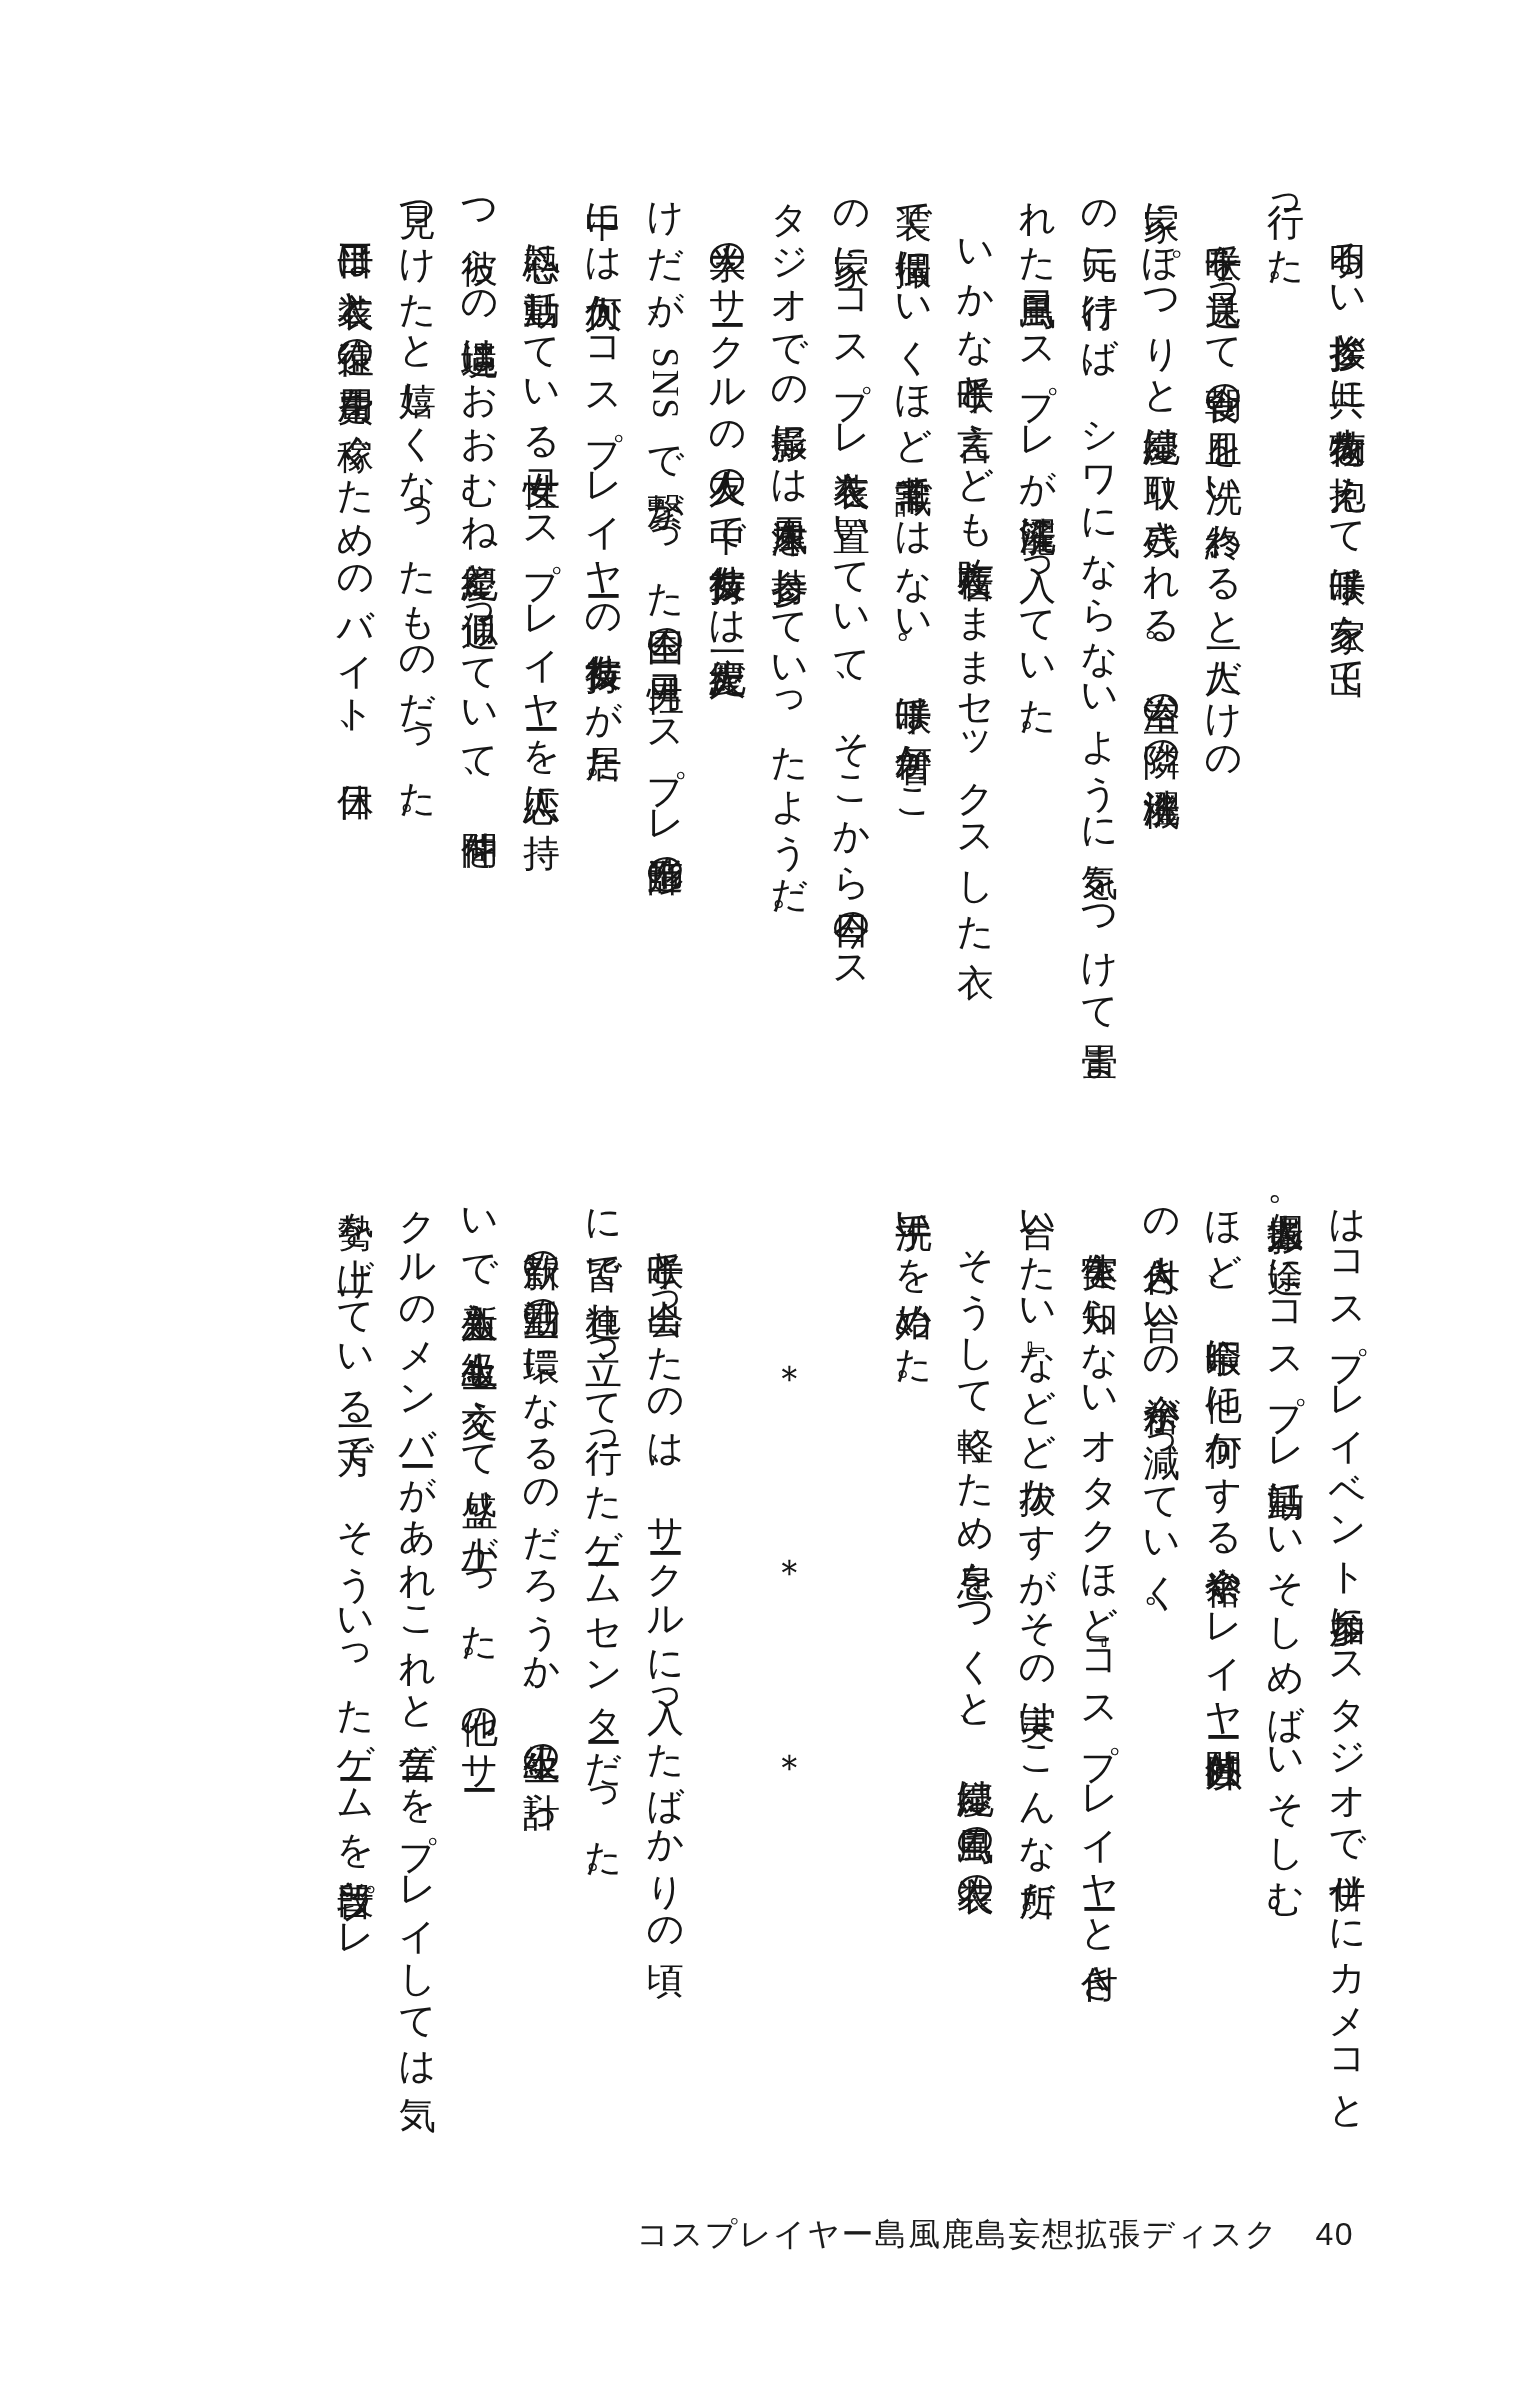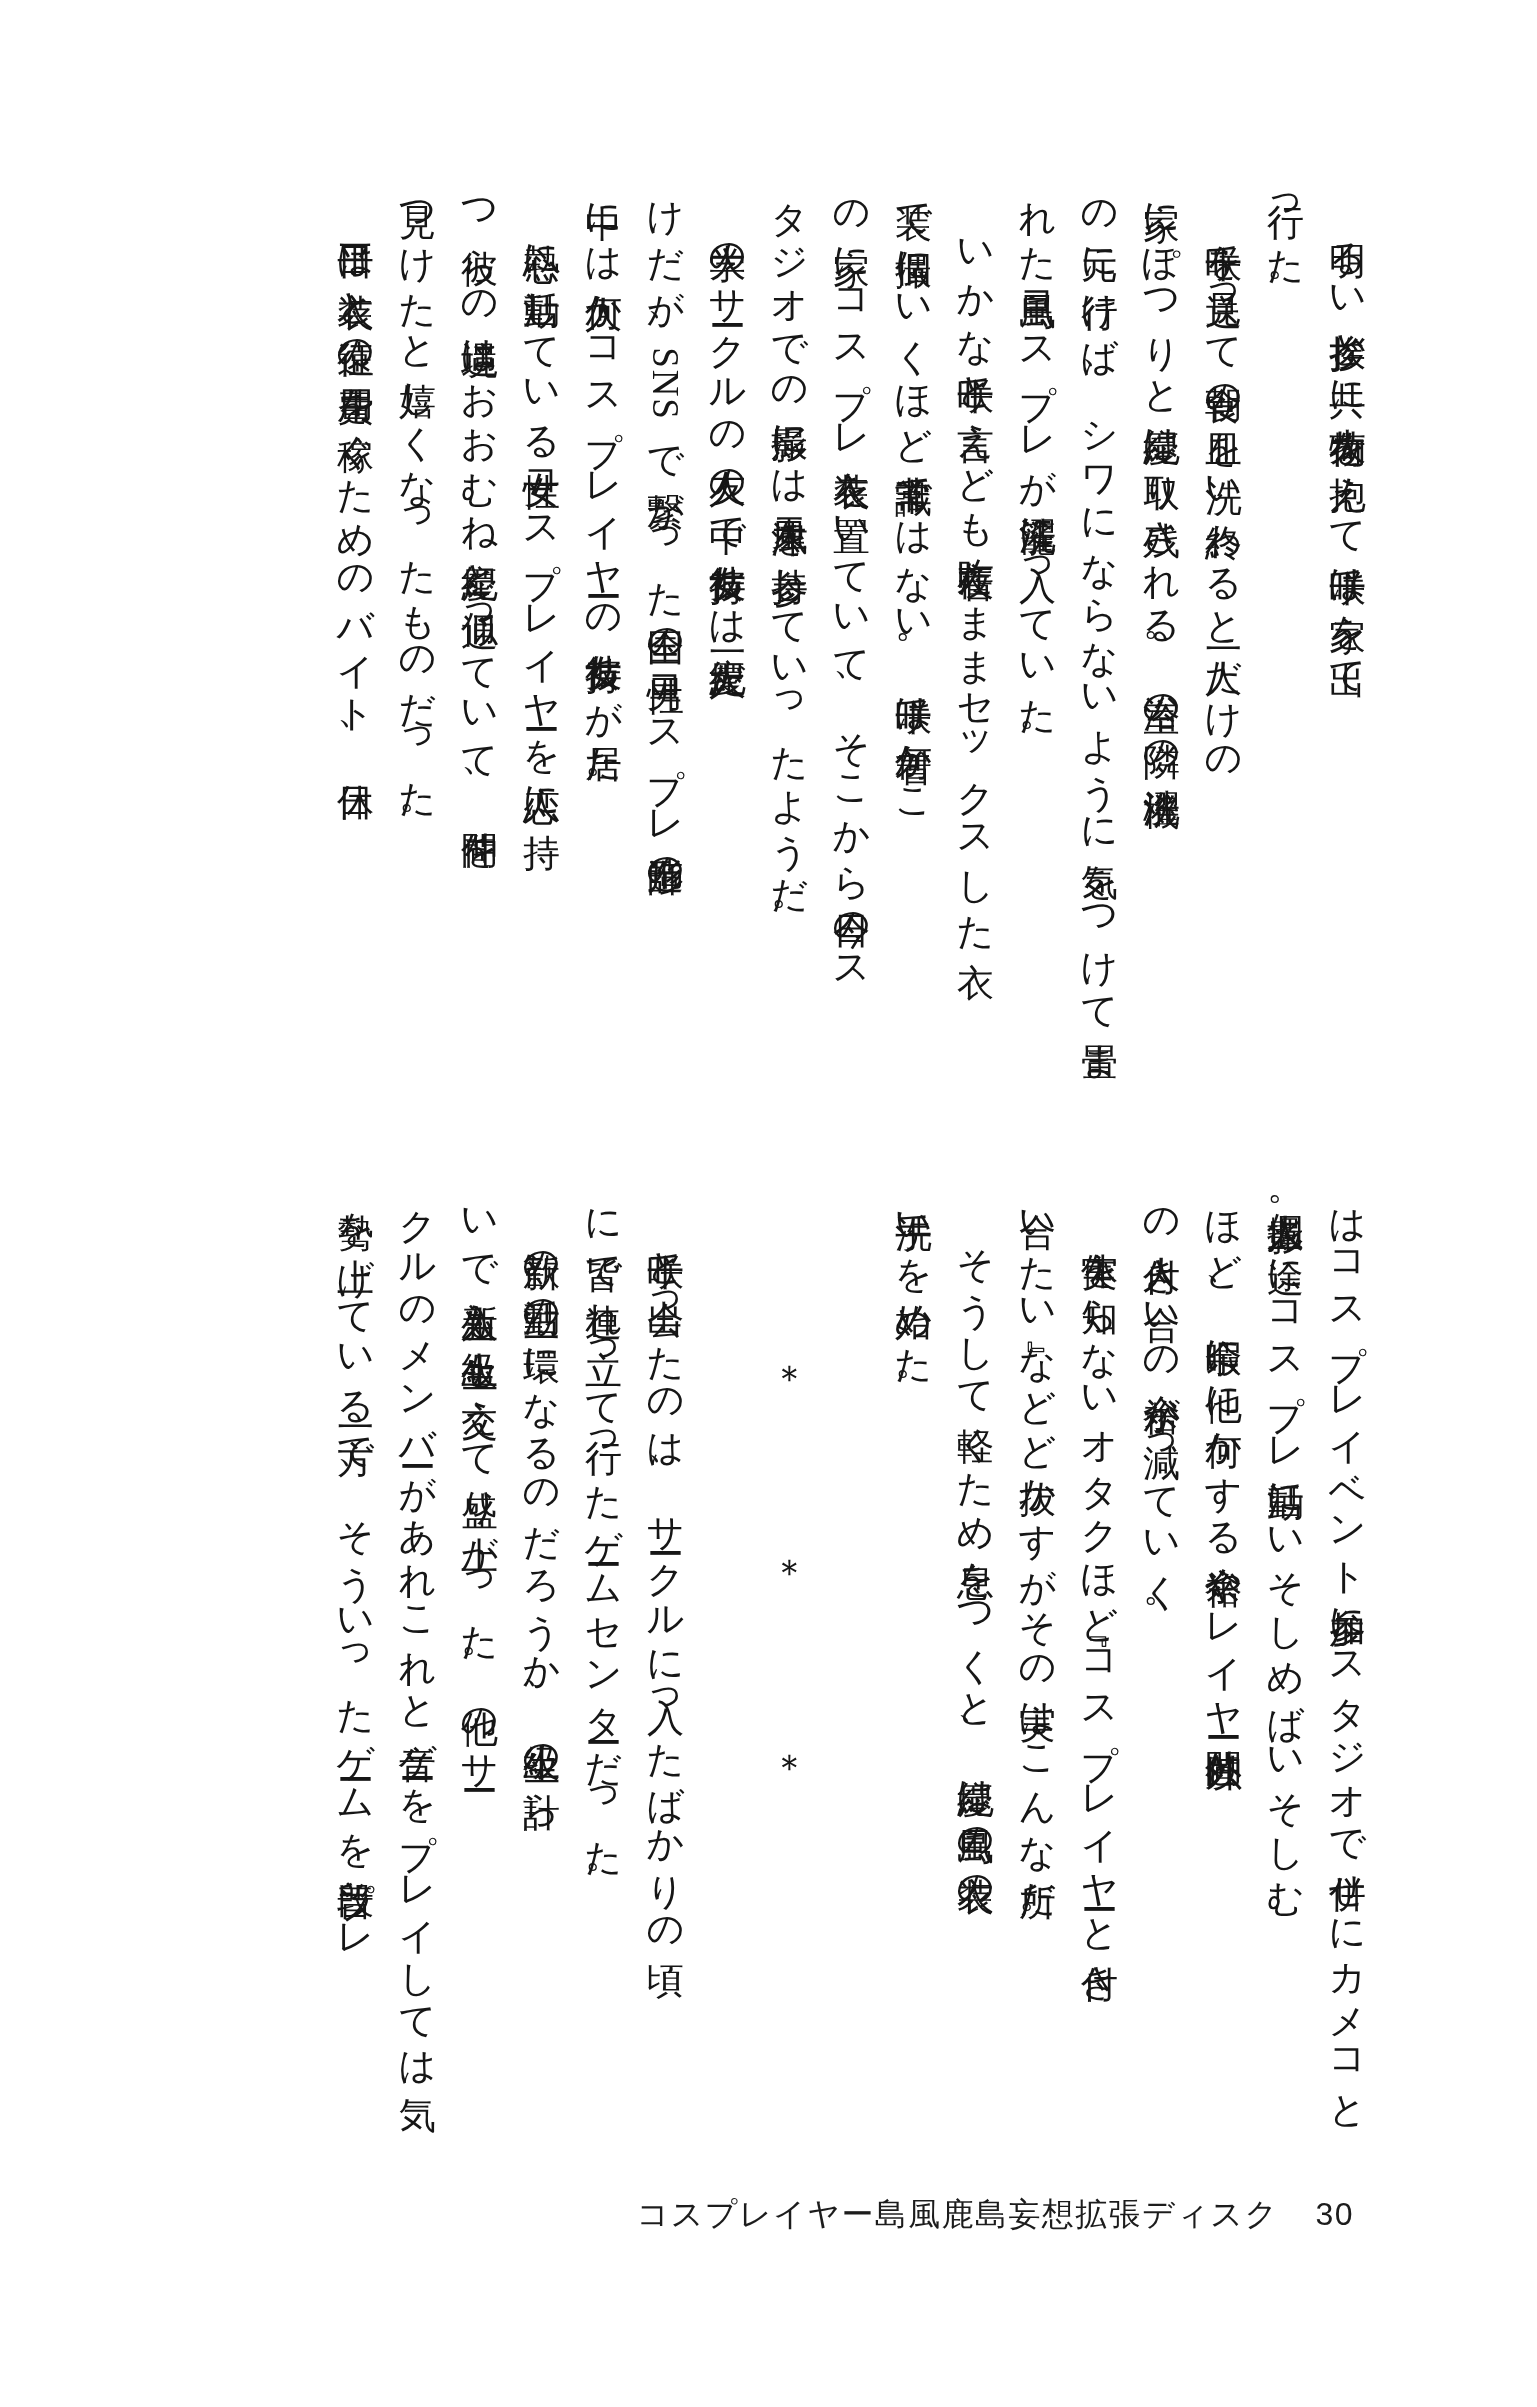--- a/index.html
+++ b/index.html
@@ -40,21 +40,21 @@
     position: absolute;
     top: 2193px;
     right: 183px;
     display: flex;
     align-items: baseline;
     font-family: "Liberation Sans", "DejaVu Sans", sans-serif;
     font-size: 32px;
     letter-spacing: 1.4px;
     color: #1c1c1c;
   }
-  .page-footer .footer-title { margin-right: 37px; }
+  .page-footer .footer-title { margin-right: 37px; margin-top: 20px; }
 </style>
 </head>
 <body>
 
 <div class="page">
 
   <section class="text-block upper">
     <p>　明るい挨拶と共に大荷物を抱えて千咲は家を出て</p>
     <p>行った。</p>
     <p>　千咲を見送って朝食の皿を洗い終わると一人だけの</p>
@@ -89,17 +89,17 @@
     <p>　千咲と出会ったのは、サークルに入ったばかりの頃</p>
     <p>に皆で連れ立って行ったゲームセンターだった。</p>
     <p>　新歓の活動の一環になるのだろうか、上級生の計ら</p>
     <p>いで新入生も上級生も交えて盛り上がった。他のサー</p>
     <p>クルのメンバーがあれこれと音ゲーをプレイしては気</p>
     <p>勢を上げている一方で、そういったゲームを普段プレ</p>
   </section>
 
   <footer class="page-footer">
     <span class="footer-title">コスプレイヤー島風鹿島妄想拡張ディスク</span>
-    <span class="footer-page-number">30</span>
+    <span class="footer-page-number">40</span>
   </footer>
 
 </div>
 
 
 </body></html>

